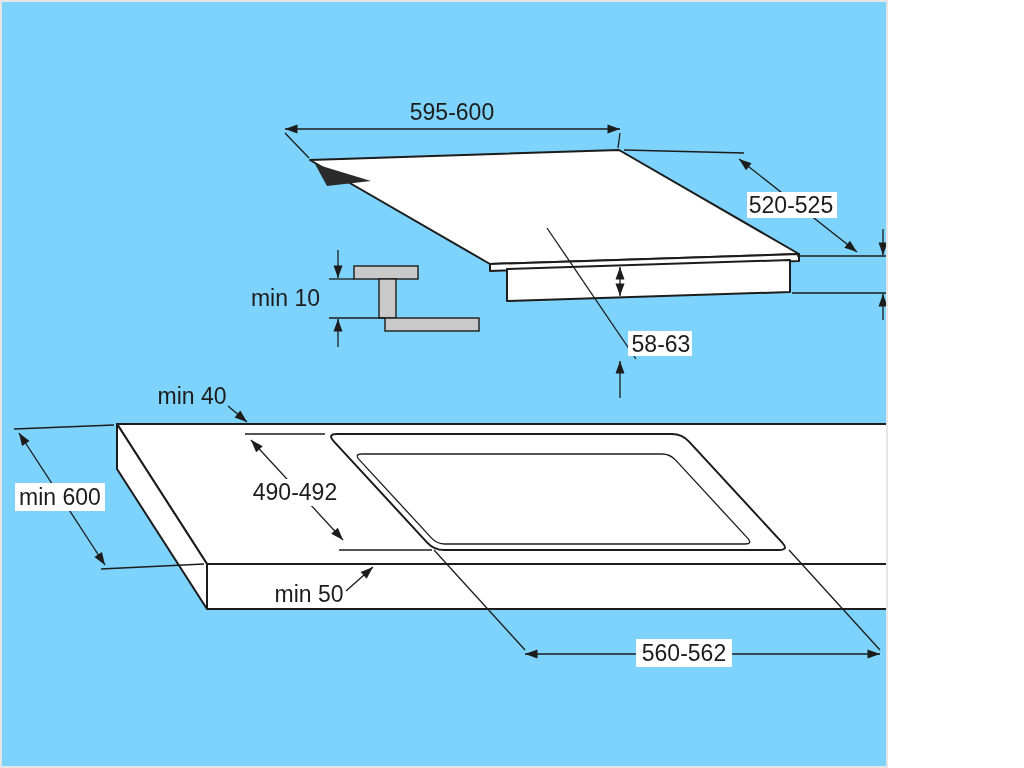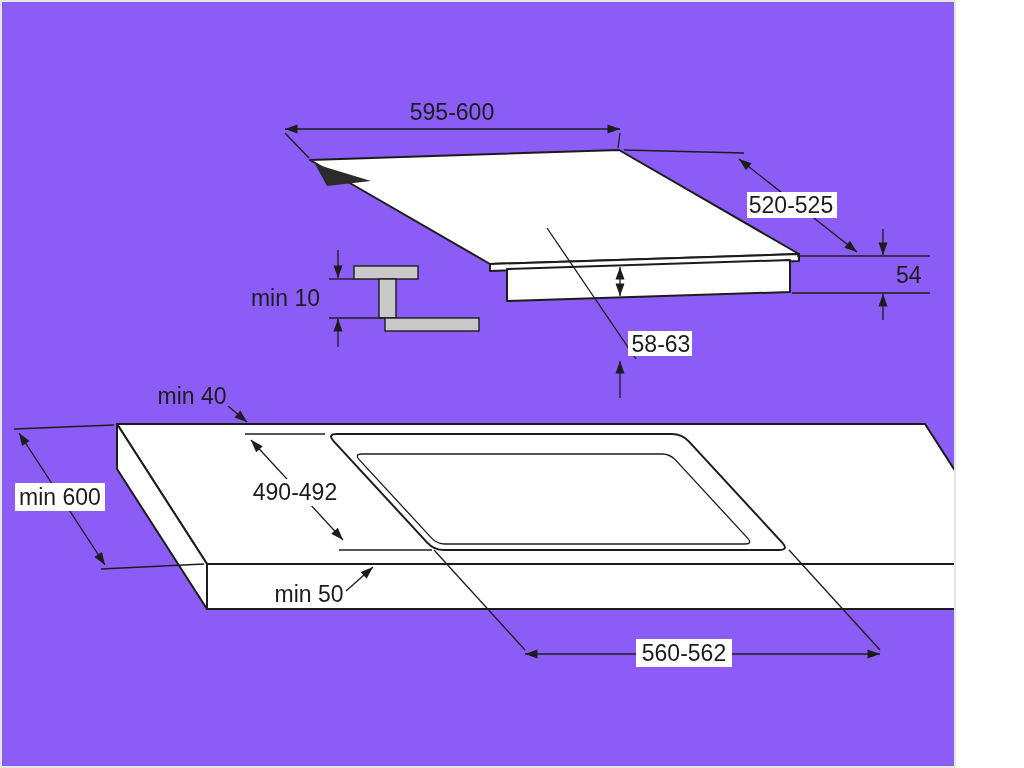--- a/index.html
+++ b/index.html
@@ -1,20 +1,20 @@
 <!DOCTYPE html>
 <html style="--line: #1c1c1c; --bracket-fill: #c9c9c9; --bevel-fill: #2b2b2b; --background: #ffffff;"><head>
 <meta charset="utf-8">
 <style>
   html,body { margin:0; padding:0; background:#fff; }
   .page {
     position:relative;
-    width:956px; height:768px;
+    width:888px; height:768px;
     box-sizing:border-box;
-    background:#8b5cf6;
+    background:#7dd3fc;
     border:2px solid #e6e6e6;
     overflow:hidden;
     font-family:"Liberation Sans", sans-serif;
   }
   svg { display:block; }
   .face   { fill:#ffffff; stroke:var(--line,#1c1c1c); stroke-width:2; stroke-linejoin:round; }
   .edge   { fill:none; stroke:var(--line,#1c1c1c); stroke-width:2; stroke-linejoin:round; }
   .thin   { fill:none; stroke:var(--line,#1c1c1c); stroke-width:1.3; }
   .dim    { fill:none; stroke:var(--line,#1c1c1c); stroke-width:1.3; }
   .bracket{ fill:var(--bracket-fill,#c9c9c9); stroke:var(--line,#1c1c1c); stroke-width:1.4; }

